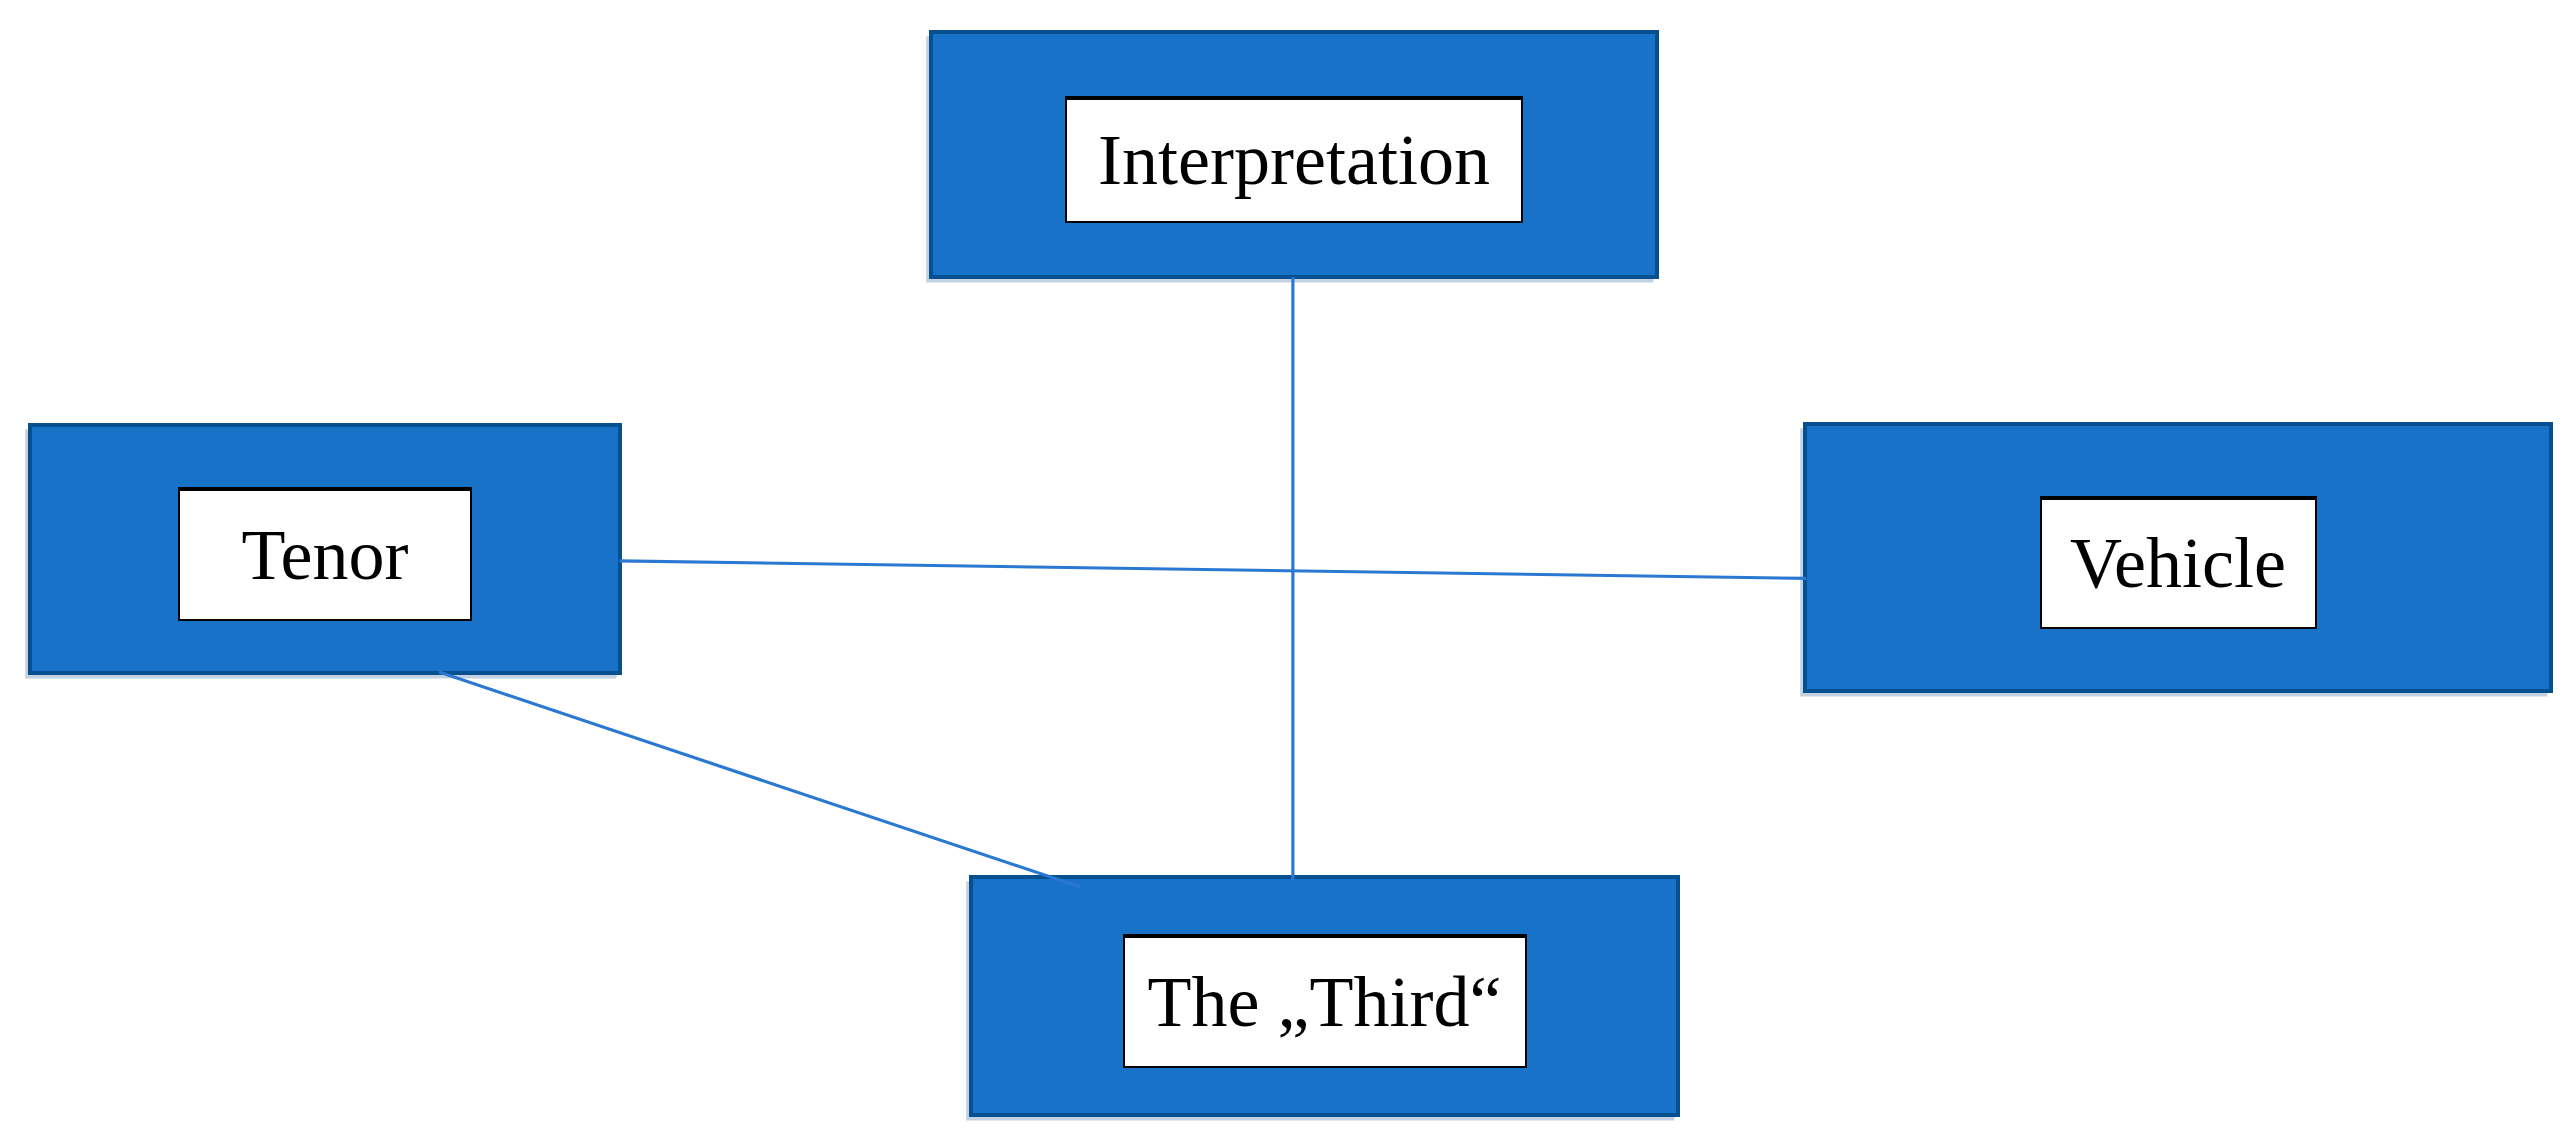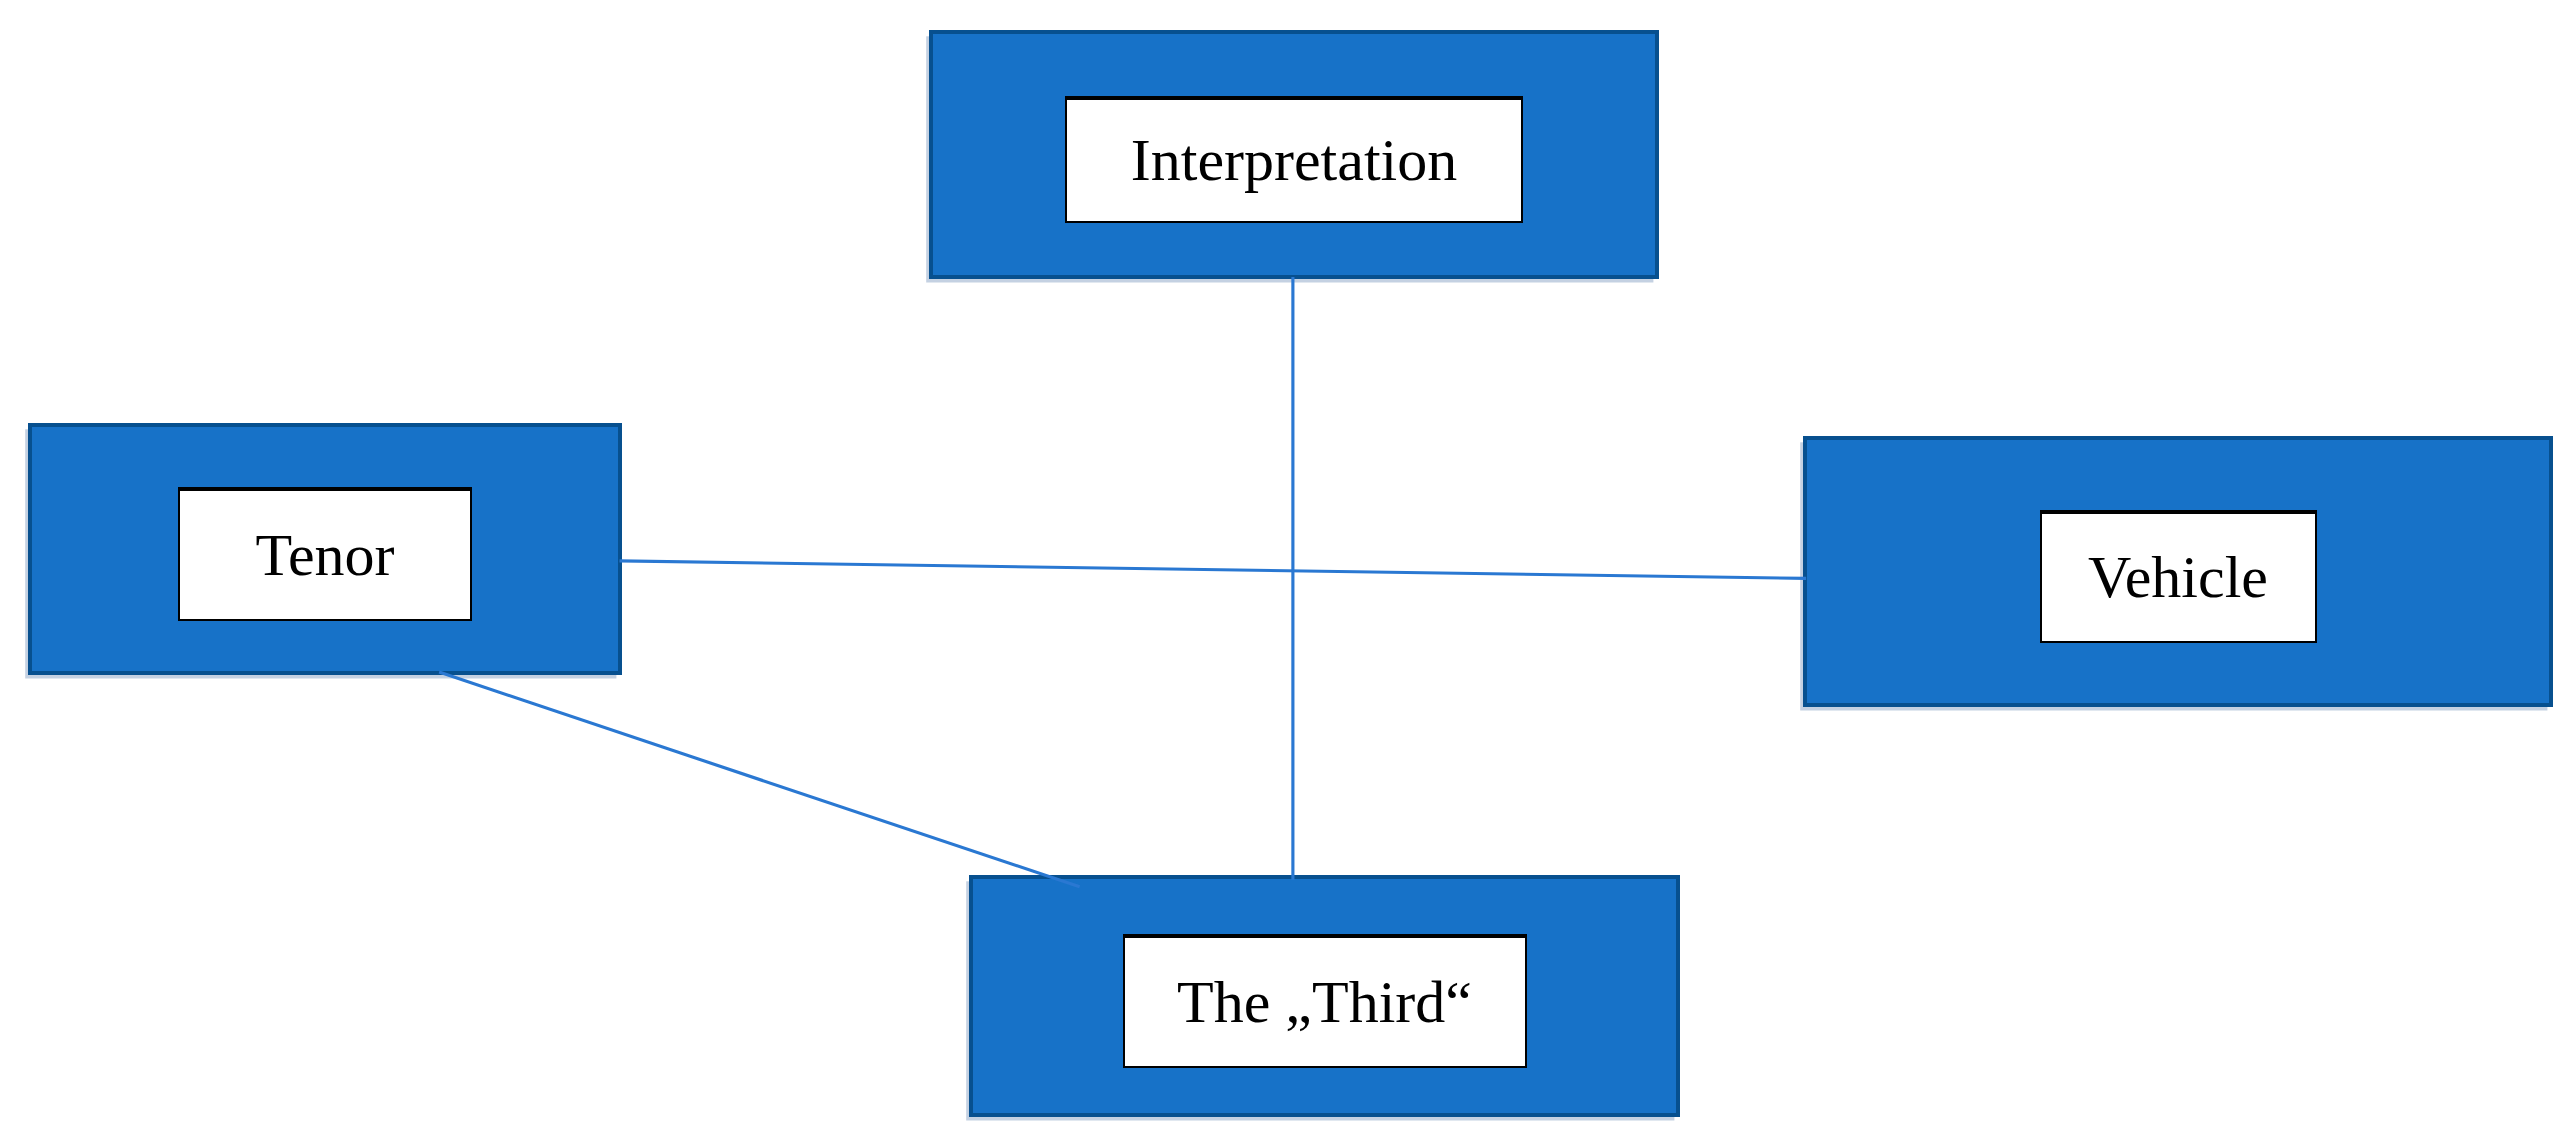--- a/index.html
+++ b/index.html
@@ -23,33 +23,33 @@
     background: #1772C8;
     border: 4.9px solid #07508F;
     box-shadow: -4.2px 4.9px 0 -1.4px rgba(148, 172, 203, 0.55);
     display: flex;
     align-items: center;
     justify-content: center;
     z-index: 1;
   }
   .node-interpretation { left: 929px; top: 30px;   width: 730px; height: 249px; }
   .node-tenor          { left: 28px;   top: 423px;  width: 594px;  height: 252px; }
-  .node-vehicle        { left: 1803px; top: 436px;  width: 750px; height: 271px; }
+  .node-vehicle        { left: 1803px; top: 422px;  width: 750px; height: 271px; }
   .node-third          { left: 933px; top: 875px; width: 711px; height: 242px; margin-left: 36px; }
 
   .label-box {
     box-sizing: border-box;
     background: #FFFFFF;
     border: 2.8px solid #000000;
     border-top-width: 4.2px;
     display: flex;
     align-items: center;
     justify-content: center;
     color: #000000;
-    font-size: 60px;
+    font-size: 72px;
     line-height: 1;
     white-space: nowrap;
     margin-top: 9.8px;
   }
   .node-interpretation .label-box { width: 458px; height: 127px; }
   .node-tenor          .label-box { width: 294px; height: 134px; }
   .node-vehicle        .label-box { width: 277px; height: 133px; }
   .node-third          .label-box { width: 404px; height: 134px; }
 
   .edges-layer {

